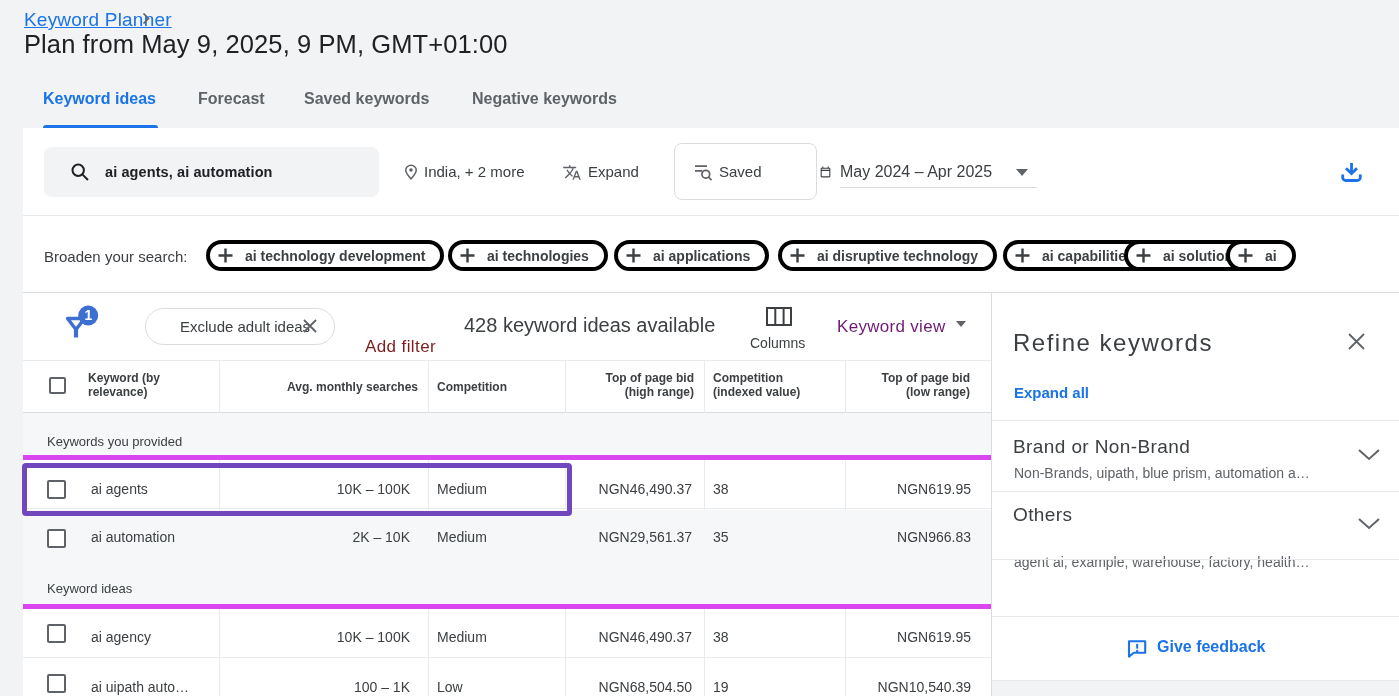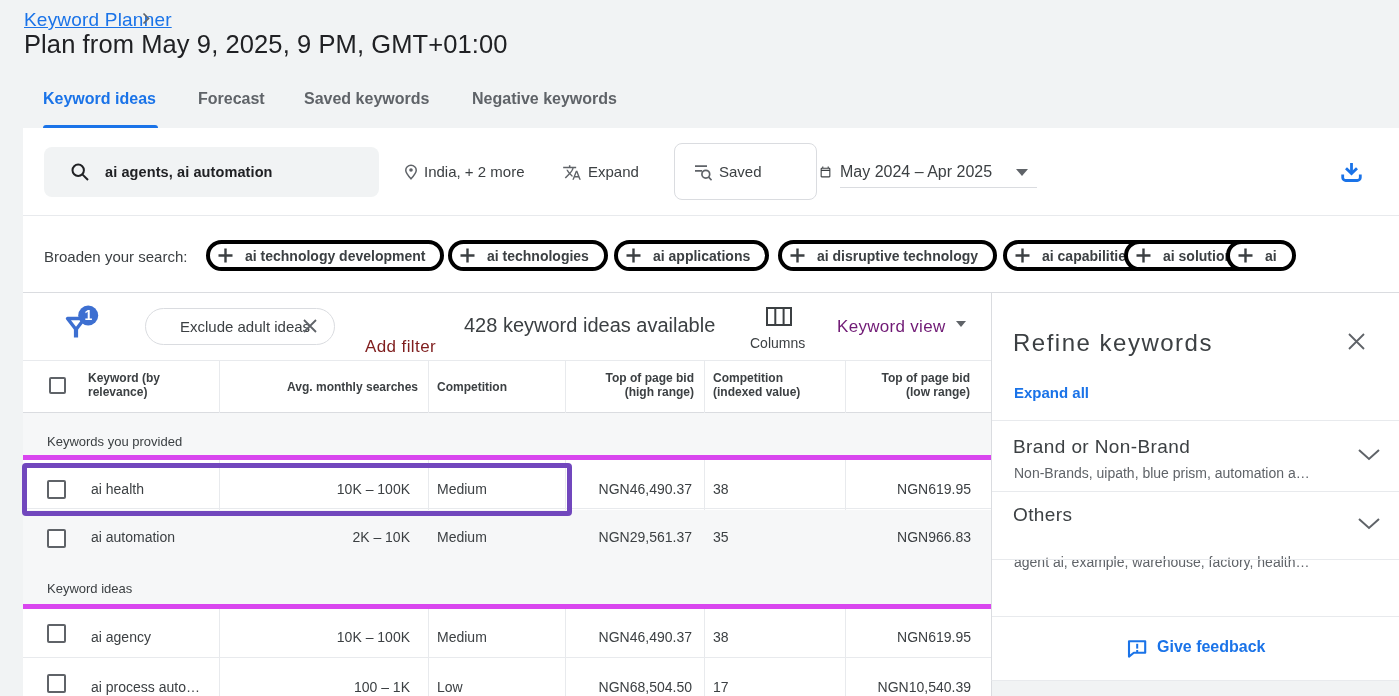--- a/index.html
+++ b/index.html
@@ -183,21 +183,21 @@
 <div class="cell-line" style="left:428px;top:361px;height:335px;"></div>
 <div class="cell-line" style="left:565px;top:361px;height:335px;"></div>
 <div class="cell-line" style="left:704px;top:361px;height:335px;"></div>
 <div class="cell-line" style="left:845px;top:361px;height:335px;"></div>
 
 <div class="sectionrow" style="top:413px;">
     <span style="position:absolute;left:24px;top:21px;">Keywords you provided</span>
   </div>
 <div class="datarow" style="top:460px;"></div>
 <div class="cb" style="left:47px;top:480px;"></div>
-<div class="td" style="left:91px;top:481px;">ai health</div>
+<div class="td" style="left:91px;top:481px;">ai agents</div>
 <div class="td" style="left:219px;top:481px;width:191px;text-align:right;">10K – 100K</div>
 <div class="td" style="left:437px;top:481px;">Medium</div>
 <div class="td" style="left:565px;top:481px;width:127px;text-align:right;">NGN46,490.37</div>
 <div class="td" style="left:713px;top:481px;">38</div>
 <div class="td" style="left:845px;top:481px;width:126px;text-align:right;">NGN619.95</div>
 <div class="datarow gray" style="top:510px;"></div>
 <div class="cb" style="left:47px;top:529px;"></div>
 <div class="td" style="left:91px;top:529px;">ai automation</div>
 <div class="td" style="left:219px;top:529px;width:191px;text-align:right;">2K – 10K</div>
 <div class="td" style="left:437px;top:529px;">Medium</div>
@@ -210,25 +210,25 @@
 <div class="datarow" style="top:609px;"></div>
 <div class="cb" style="left:47px;top:624px;"></div>
 <div class="td" style="left:91px;top:629px;">ai agency</div>
 <div class="td" style="left:219px;top:629px;width:191px;text-align:right;">10K – 100K</div>
 <div class="td" style="left:437px;top:629px;">Medium</div>
 <div class="td" style="left:565px;top:629px;width:127px;text-align:right;">NGN46,490.37</div>
 <div class="td" style="left:713px;top:629px;">38</div>
 <div class="td" style="left:845px;top:629px;width:126px;text-align:right;">NGN619.95</div>
 <div class="datarow" style="top:659px;height:37px;border-bottom:none;"></div>
 <div class="cb" style="left:47px;top:674px;"></div>
-<div class="td" style="left:91px;top:679px;">ai process auto…</div>
+<div class="td" style="left:91px;top:679px;">ai uipath auto…</div>
 <div class="td" style="left:219px;top:679px;width:191px;text-align:right;">100 – 1K</div>
 <div class="td" style="left:437px;top:679px;">Low</div>
 <div class="td" style="left:565px;top:679px;width:127px;text-align:right;">NGN68,504.50</div>
-<div class="td" style="left:713px;top:679px;">17</div>
+<div class="td" style="left:713px;top:679px;">19</div>
 <div class="td" style="left:845px;top:679px;width:126px;text-align:right;">NGN10,540.39</div>
 
 <div class="purple"></div>
 
 <div class="panel"></div>
 <div class="abs ptitle">Refine keywords</div>
 <svg class="abs" style="left:1348px;top:333px;" width="17" height="17" viewBox="0 0 17 17">
     <path stroke="#5f6368" stroke-width="1.8" d="M1 1l15 15M16 1L1 16"></path>
   </svg>
 <div class="abs pexpand">Expand all</div>

